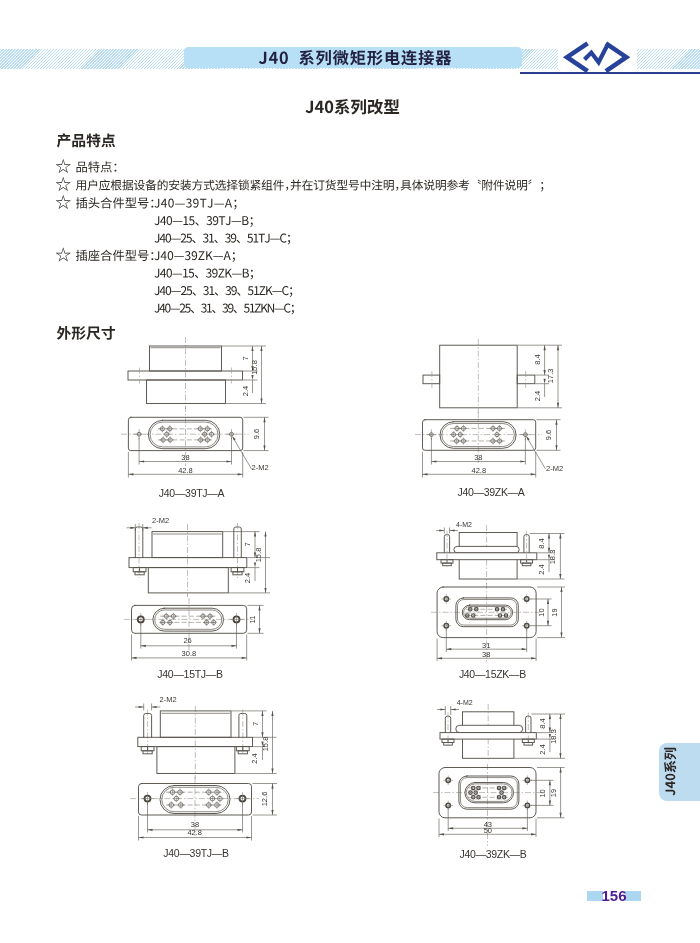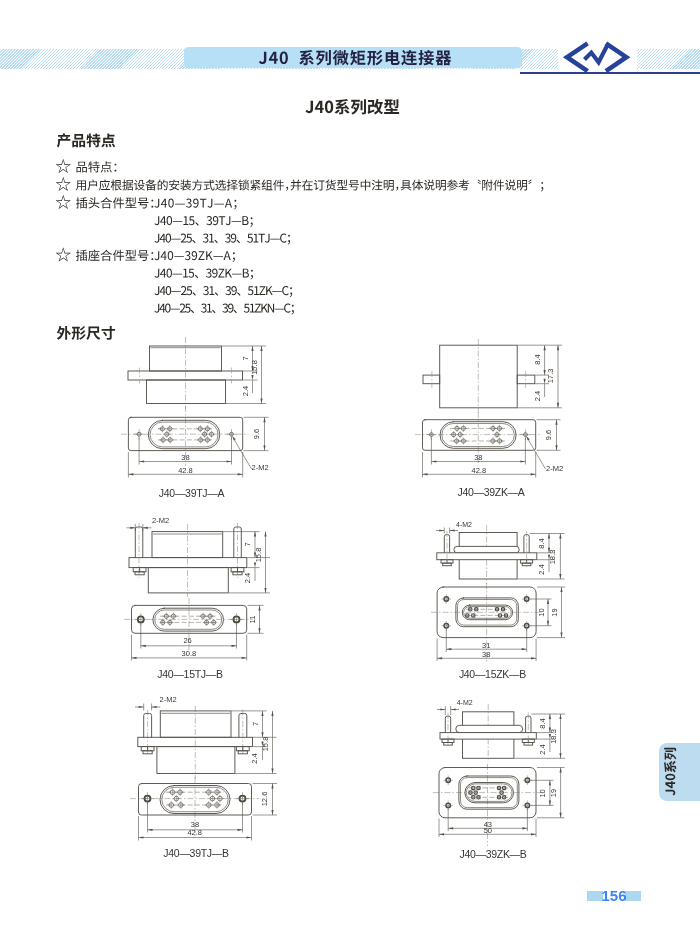--- a/index.html
+++ b/index.html
@@ -14,21 +14,21 @@
 
 <div class="abs" style="left:184px;top:47px;width:337.5px;height:21px;border-radius:4.5px;background:#b7e0f6"></div>
 
 <div class="abs" style="left:520px;top:72.1px;width:180px;height:2.1px;background:#2b3f92"></div>
 
 <div class="abs" style="left:658.5px;top:742.5px;width:41.5px;height:58px;background:#bddcf0;border-radius:8px 0 0 8px"></div>
 
 <div class="abs" style="left:586.7px;top:890.9px;width:16.1px;height:10.3px;background:#abd7f0"></div>
 <div class="abs" style="left:624.6px;top:890.9px;width:16.4px;height:10.3px;background:#abd7f0"></div>
 
-<div class="abs" style="left:598px;top:887px;width:32px;text-align:center;font:bold 15px 'Liberation Sans',sans-serif;color:#3b82f6">156</div>
+<div class="abs" style="left:598px;top:887px;width:32px;text-align:center;font:bold 15px 'Liberation Sans',sans-serif;color:#4c1d95">156</div>
 
 <svg class="abs" style="left:560px;top:36px" width="75" height="42" viewBox="0 0 75 42">
 <g stroke="#27429a" stroke-width="4.6" fill="none">
 <path d="M27.6,7.3 L7,21.2 L27.6,35.2"></path>
 <path d="M45.9,7.3 L66.3,21.2 L45.9,35.2"></path>
 <path d="M24.5,23.5 L31.3,16.6 L38.6,26.3 L47.3,9.3" stroke-width="4.2"></path>
 </g>
 </svg>
 <svg width="700" height="943" viewBox="0 0 700 943" xmlns="http://www.w3.org/2000/svg" style="position:absolute;left:0;top:0">
 <defs>

